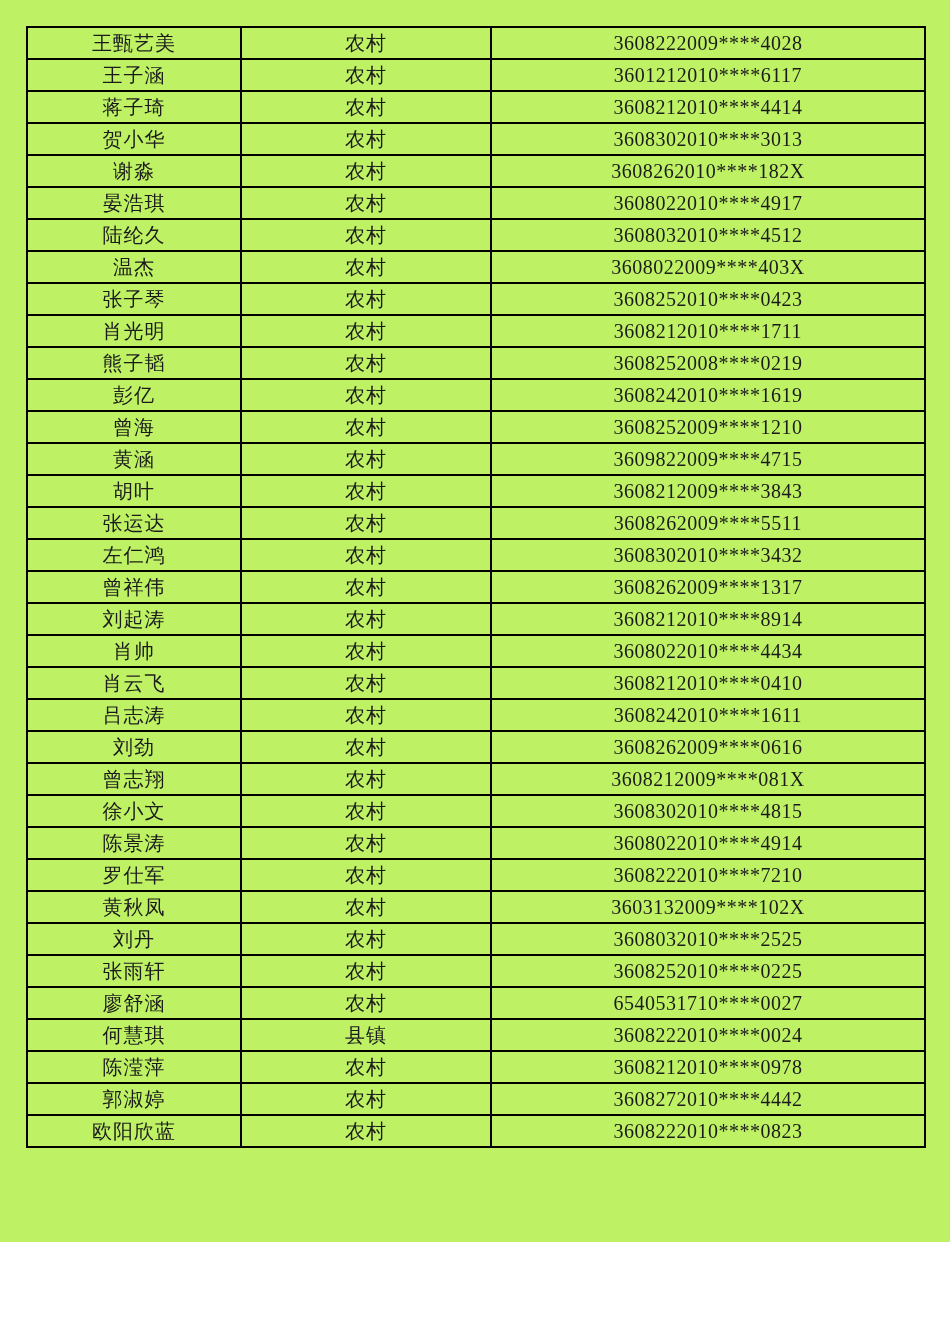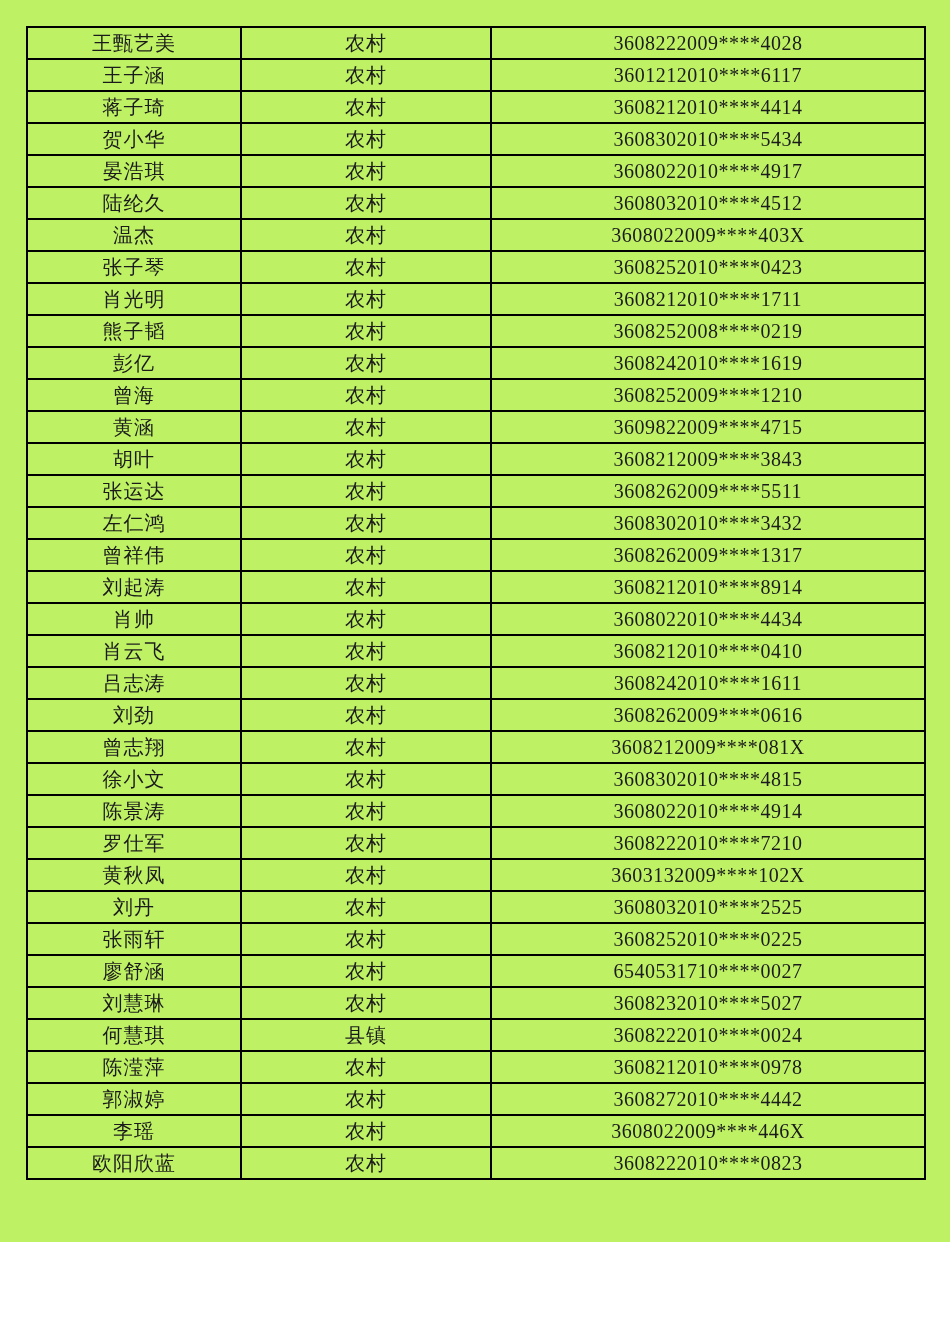--- a/index.html
+++ b/index.html
@@ -64,23 +64,28 @@
 
   <tr>
     <td class="col-name">蒋子琦</td>
     <td class="col-residence">农村</td>
     <td class="col-id">3608212010****4414</td>
   </tr>
 
   <tr>
     <td class="col-name">贺小华</td>
     <td class="col-residence">农村</td>
-    <td class="col-id">3608302010****5434</td>
-  </tr>
-
+    <td class="col-id">3608302010****3013</td>
+  </tr>
+
+  <tr>
+    <td class="col-name">谢淼</td>
+    <td class="col-residence">农村</td>
+    <td class="col-id">3608262010****182X</td>
+  </tr>
 
   <tr>
     <td class="col-name">晏浩琪</td>
     <td class="col-residence">农村</td>
     <td class="col-id">3608022010****4917</td>
   </tr>
 
   <tr>
     <td class="col-name">陆纶久</td>
     <td class="col-residence">农村</td>
@@ -227,49 +232,39 @@
     <td class="col-residence">农村</td>
     <td class="col-id">3608252010****0225</td>
   </tr>
 
   <tr>
     <td class="col-name">廖舒涵</td>
     <td class="col-residence">农村</td>
     <td class="col-id">6540531710****0027</td>
   </tr>
 
-  <tr>
-    <td class="col-name">刘慧琳</td>
-    <td class="col-residence">农村</td>
-    <td class="col-id">3608232010****5027</td>
-  </tr>
 
   <tr>
     <td class="col-name">何慧琪</td>
     <td class="col-residence">县镇</td>
     <td class="col-id">3608222010****0024</td>
   </tr>
 
   <tr>
     <td class="col-name">陈滢萍</td>
     <td class="col-residence">农村</td>
     <td class="col-id">3608212010****0978</td>
   </tr>
 
   <tr>
     <td class="col-name">郭淑婷</td>
     <td class="col-residence">农村</td>
     <td class="col-id">3608272010****4442</td>
   </tr>
 
-  <tr>
-    <td class="col-name">李瑶</td>
-    <td class="col-residence">农村</td>
-    <td class="col-id">3608022009****446X</td>
-  </tr>
 
   <tr>
     <td class="col-name">欧阳欣蓝</td>
     <td class="col-residence">农村</td>
     <td class="col-id">3608222010****0823</td>
   </tr>
 </tbody>
   </table>
 </div>
 

